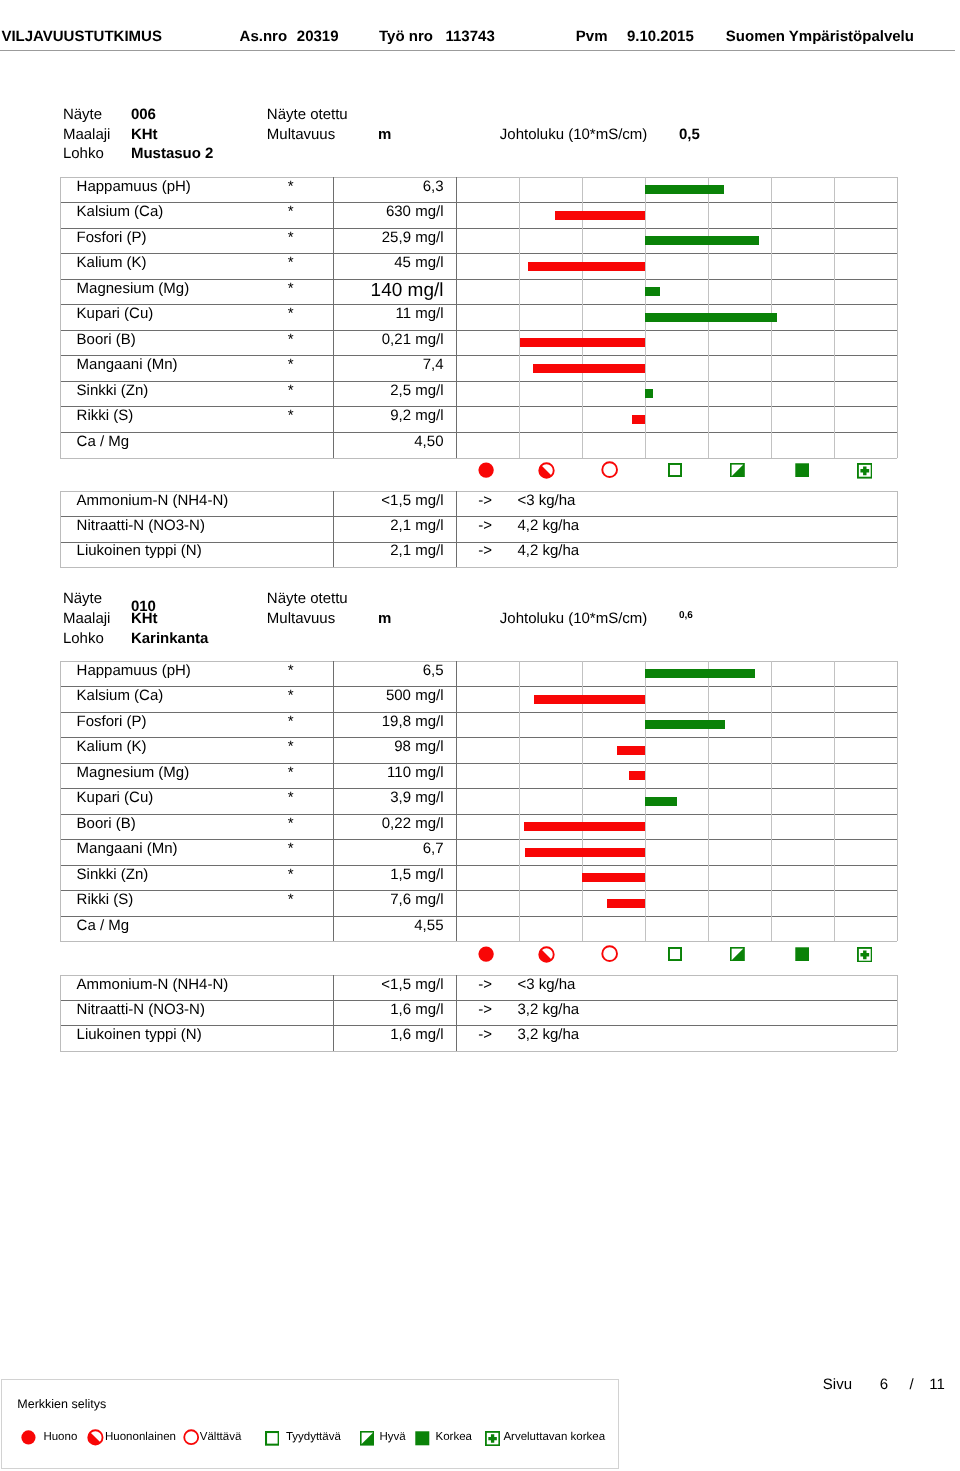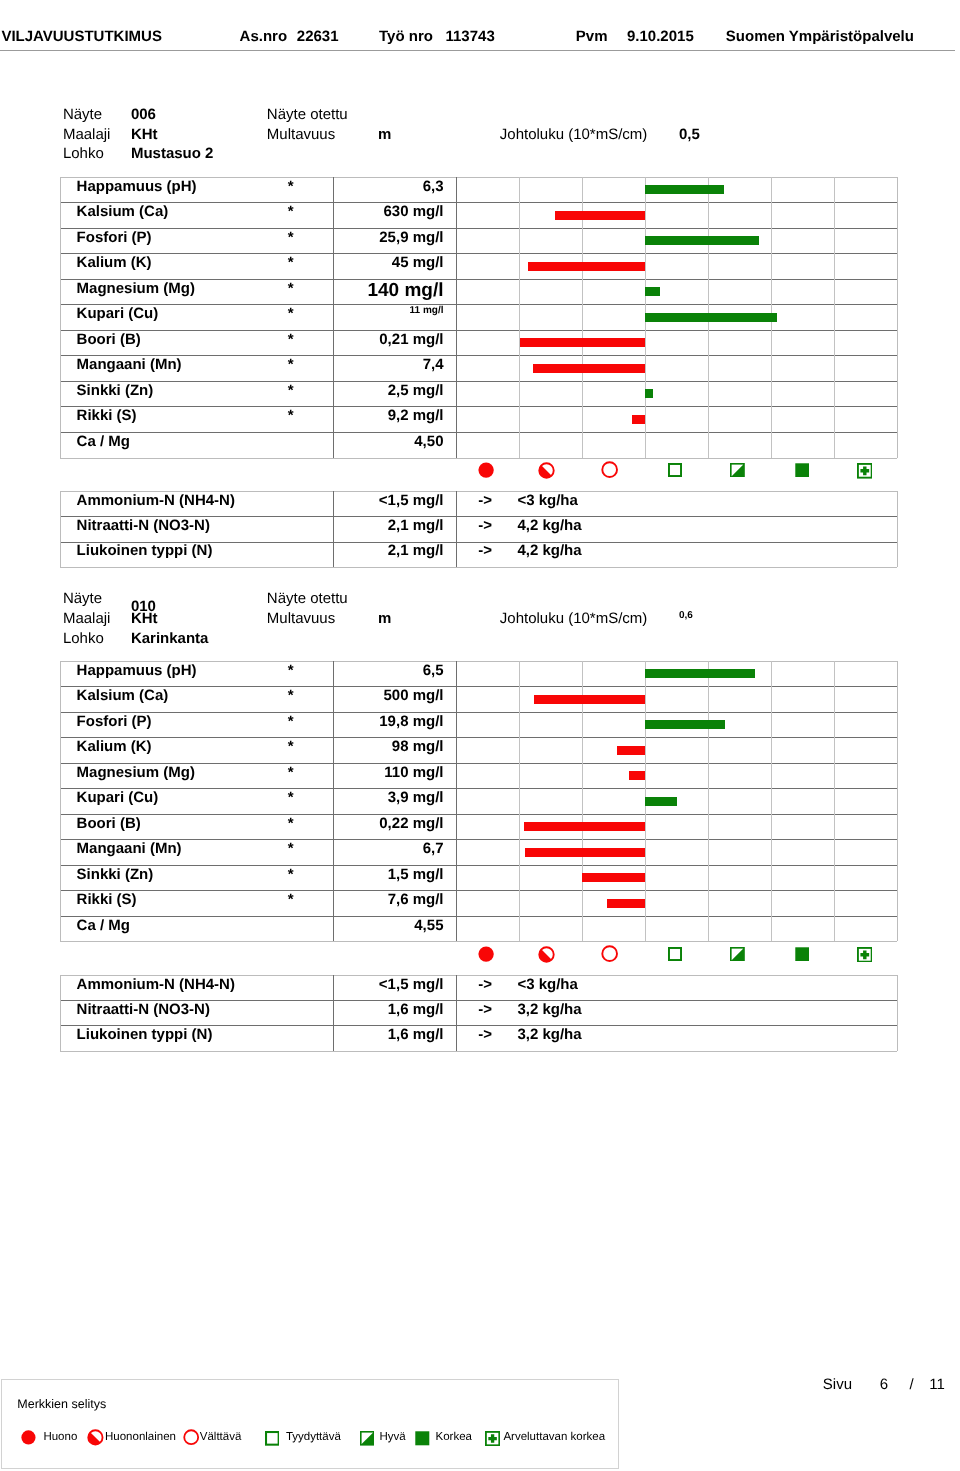--- a/index.html
+++ b/index.html
@@ -6,42 +6,42 @@
 html,body{margin:0;padding:0;}
 body{width:960px;height:1471px;background:#ffffff;color:#000;
      font-family:"Liberation Sans",sans-serif;font-size:15px;
      -webkit-font-smoothing:antialiased;text-rendering:geometricPrecision;}
 .page{position:relative;width:960px;height:1471px;overflow:hidden;background:#fff;}
 .t{position:absolute;white-space:nowrap;line-height:1;}
 .b{font-weight:bold;}
 .hrule{position:absolute;background:#9b9b9b;height:1px;}
 
 
-.atable{position:absolute;font-weight:bold;}
+.atable{position:absolute;}
 .hline{position:absolute;left:0;height:1px;background:#6e6e6e;}
 .hline.outer{background:#bcbcbc;}
 .vline{position:absolute;width:1px;background:#6e6e6e;}
 .vline.outer{background:#bcbcbc;}
 .vline.grid{background:#c2c2c2;}
 .cellname{position:absolute;white-space:nowrap;}
 .cellstar{position:absolute;text-align:center;}
 .cellval{position:absolute;text-align:right;white-space:nowrap;}
 .bar{position:absolute;height:9.2px;}
 .sym{position:absolute;}
 .legbox{position:absolute;border:1px solid #d2d2d2;box-sizing:border-box;background:#fff;}
 .legitem{position:absolute;}
 .legtxt{position:absolute;white-space:nowrap;font-size:11.5px;line-height:1;}
 </style>
 </head>
 <body>
 
 <div class="page">
 <div class="t b" style="left:1.4px;top:28.75px;font-size:15.0px;">VILJAVUUSTUTKIMUS</div>
     <div class="t b" style="left:239.6px;top:28.75px;font-size:15.0px;">As.nro</div>
-    <div class="t b" style="left:296.8px;top:28.75px;font-size:15.0px;">22631</div>
+    <div class="t b" style="left:296.8px;top:28.75px;font-size:15.0px;">20319</div>
     <div class="t b" style="left:379.0px;top:28.75px;font-size:15.0px;">Työ nro</div>
     <div class="t b" style="left:445.5px;top:28.75px;font-size:15.0px;">113743</div>
     <div class="t b" style="left:575.8px;top:28.75px;font-size:15.0px;">Pvm</div>
     <div class="t b" style="left:627.0px;top:28.75px;font-size:15.0px;">9.10.2015</div>
     <div class="t b" style="left:725.8px;top:28.75px;font-size:15.0px;">Suomen Ympäristöpalvelu</div>
     <div class="hrule" style="left:0;top:50.4px;width:955px;"></div>
     <div>
       <div class="t " style="left:62.9px;top:106.95px;font-size:15.0px;">Näyte</div>
       <div class="t b" style="left:130.9px;top:106.95px;font-size:15.0px;">006</div>
       <div class="t " style="left:266.8px;top:106.95px;font-size:15.0px;">Näyte otettu</div>
@@ -92,21 +92,21 @@
       <div class="cellname" style="left:16.6px;top:78.35px;font-size:15.0px;line-height:1;">Kalium (K)</div>
       <div class="cellstar" style="left:210.60px;top:78.35px;width:40px;font-size:15.0px;line-height:1;">*</div>
       <div class="cellval" style="left:272.80px;top:78.35px;width:110.70px;font-size:15.0px;line-height:1;">45 mg/l</div>
       <div class="bar" style="left:467.80px;top:84.83px;width:117px;background:#f80606;"></div>
       <div class="cellname" style="left:16.6px;top:103.86px;font-size:15.0px;line-height:1;">Magnesium (Mg)</div>
       <div class="cellstar" style="left:210.60px;top:103.86px;width:40px;font-size:15.0px;line-height:1;">*</div>
       <div class="cellval" style="left:272.80px;top:103.86px;width:110.70px;font-size:19px;line-height:1;">140 mg/l</div>
       <div class="bar" style="left:584.80px;top:110.34px;width:15px;background:#0a8208;"></div>
       <div class="cellname" style="left:16.6px;top:129.37px;font-size:15.0px;line-height:1;">Kupari (Cu)</div>
       <div class="cellstar" style="left:210.60px;top:129.37px;width:40px;font-size:15.0px;line-height:1;">*</div>
-      <div class="cellval" style="left:272.80px;top:129.37px;width:110.70px;font-size:10px;line-height:1;">11 mg/l</div>
+      <div class="cellval" style="left:272.80px;top:129.37px;width:110.70px;font-size:15.0px;line-height:1;">11 mg/l</div>
       <div class="bar" style="left:584.80px;top:135.85px;width:132px;background:#0a8208;"></div>
       <div class="cellname" style="left:16.6px;top:154.88px;font-size:15.0px;line-height:1;">Boori (B)</div>
       <div class="cellstar" style="left:210.60px;top:154.88px;width:40px;font-size:15.0px;line-height:1;">*</div>
       <div class="cellval" style="left:272.80px;top:154.88px;width:110.70px;font-size:15.0px;line-height:1;">0,21 mg/l</div>
       <div class="bar" style="left:459.80px;top:161.36px;width:125px;background:#f80606;"></div>
       <div class="cellname" style="left:16.6px;top:180.39px;font-size:15.0px;line-height:1;">Mangaani (Mn)</div>
       <div class="cellstar" style="left:210.60px;top:180.39px;width:40px;font-size:15.0px;line-height:1;">*</div>
       <div class="cellval" style="left:272.80px;top:180.39px;width:110.70px;font-size:15.0px;line-height:1;">7,4</div>
       <div class="bar" style="left:472.80px;top:186.87px;width:112px;background:#f80606;"></div>
       <div class="cellname" style="left:16.6px;top:205.90px;font-size:15.0px;line-height:1;">Sinkki (Zn)</div>

